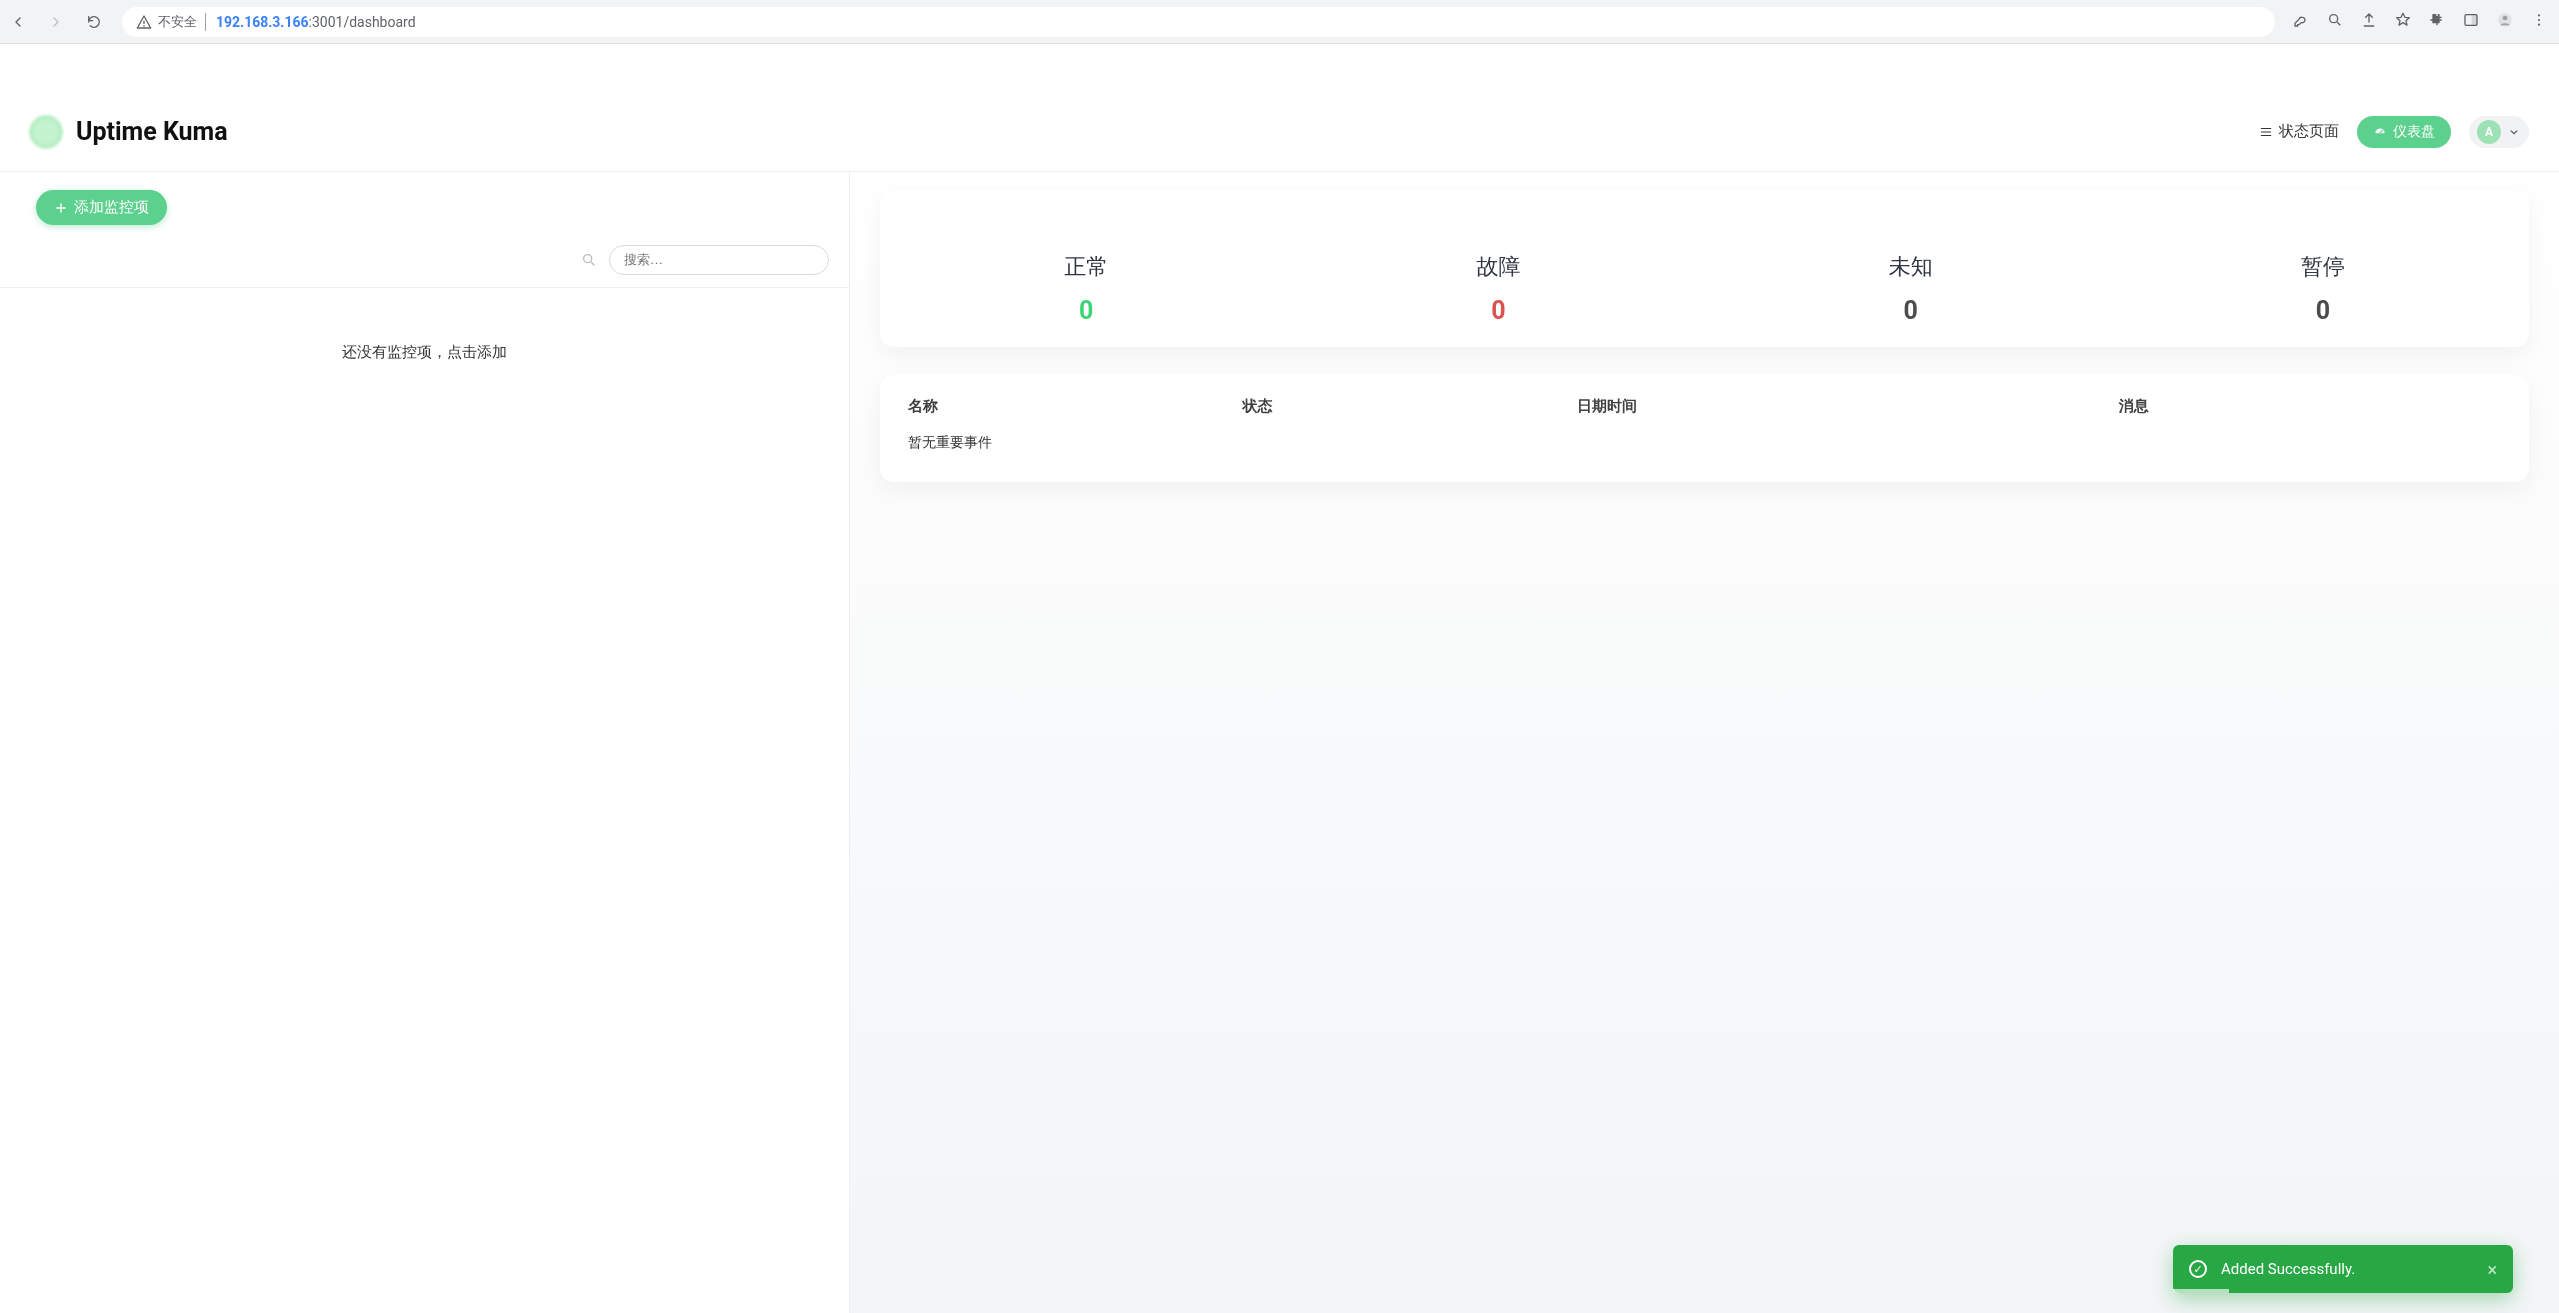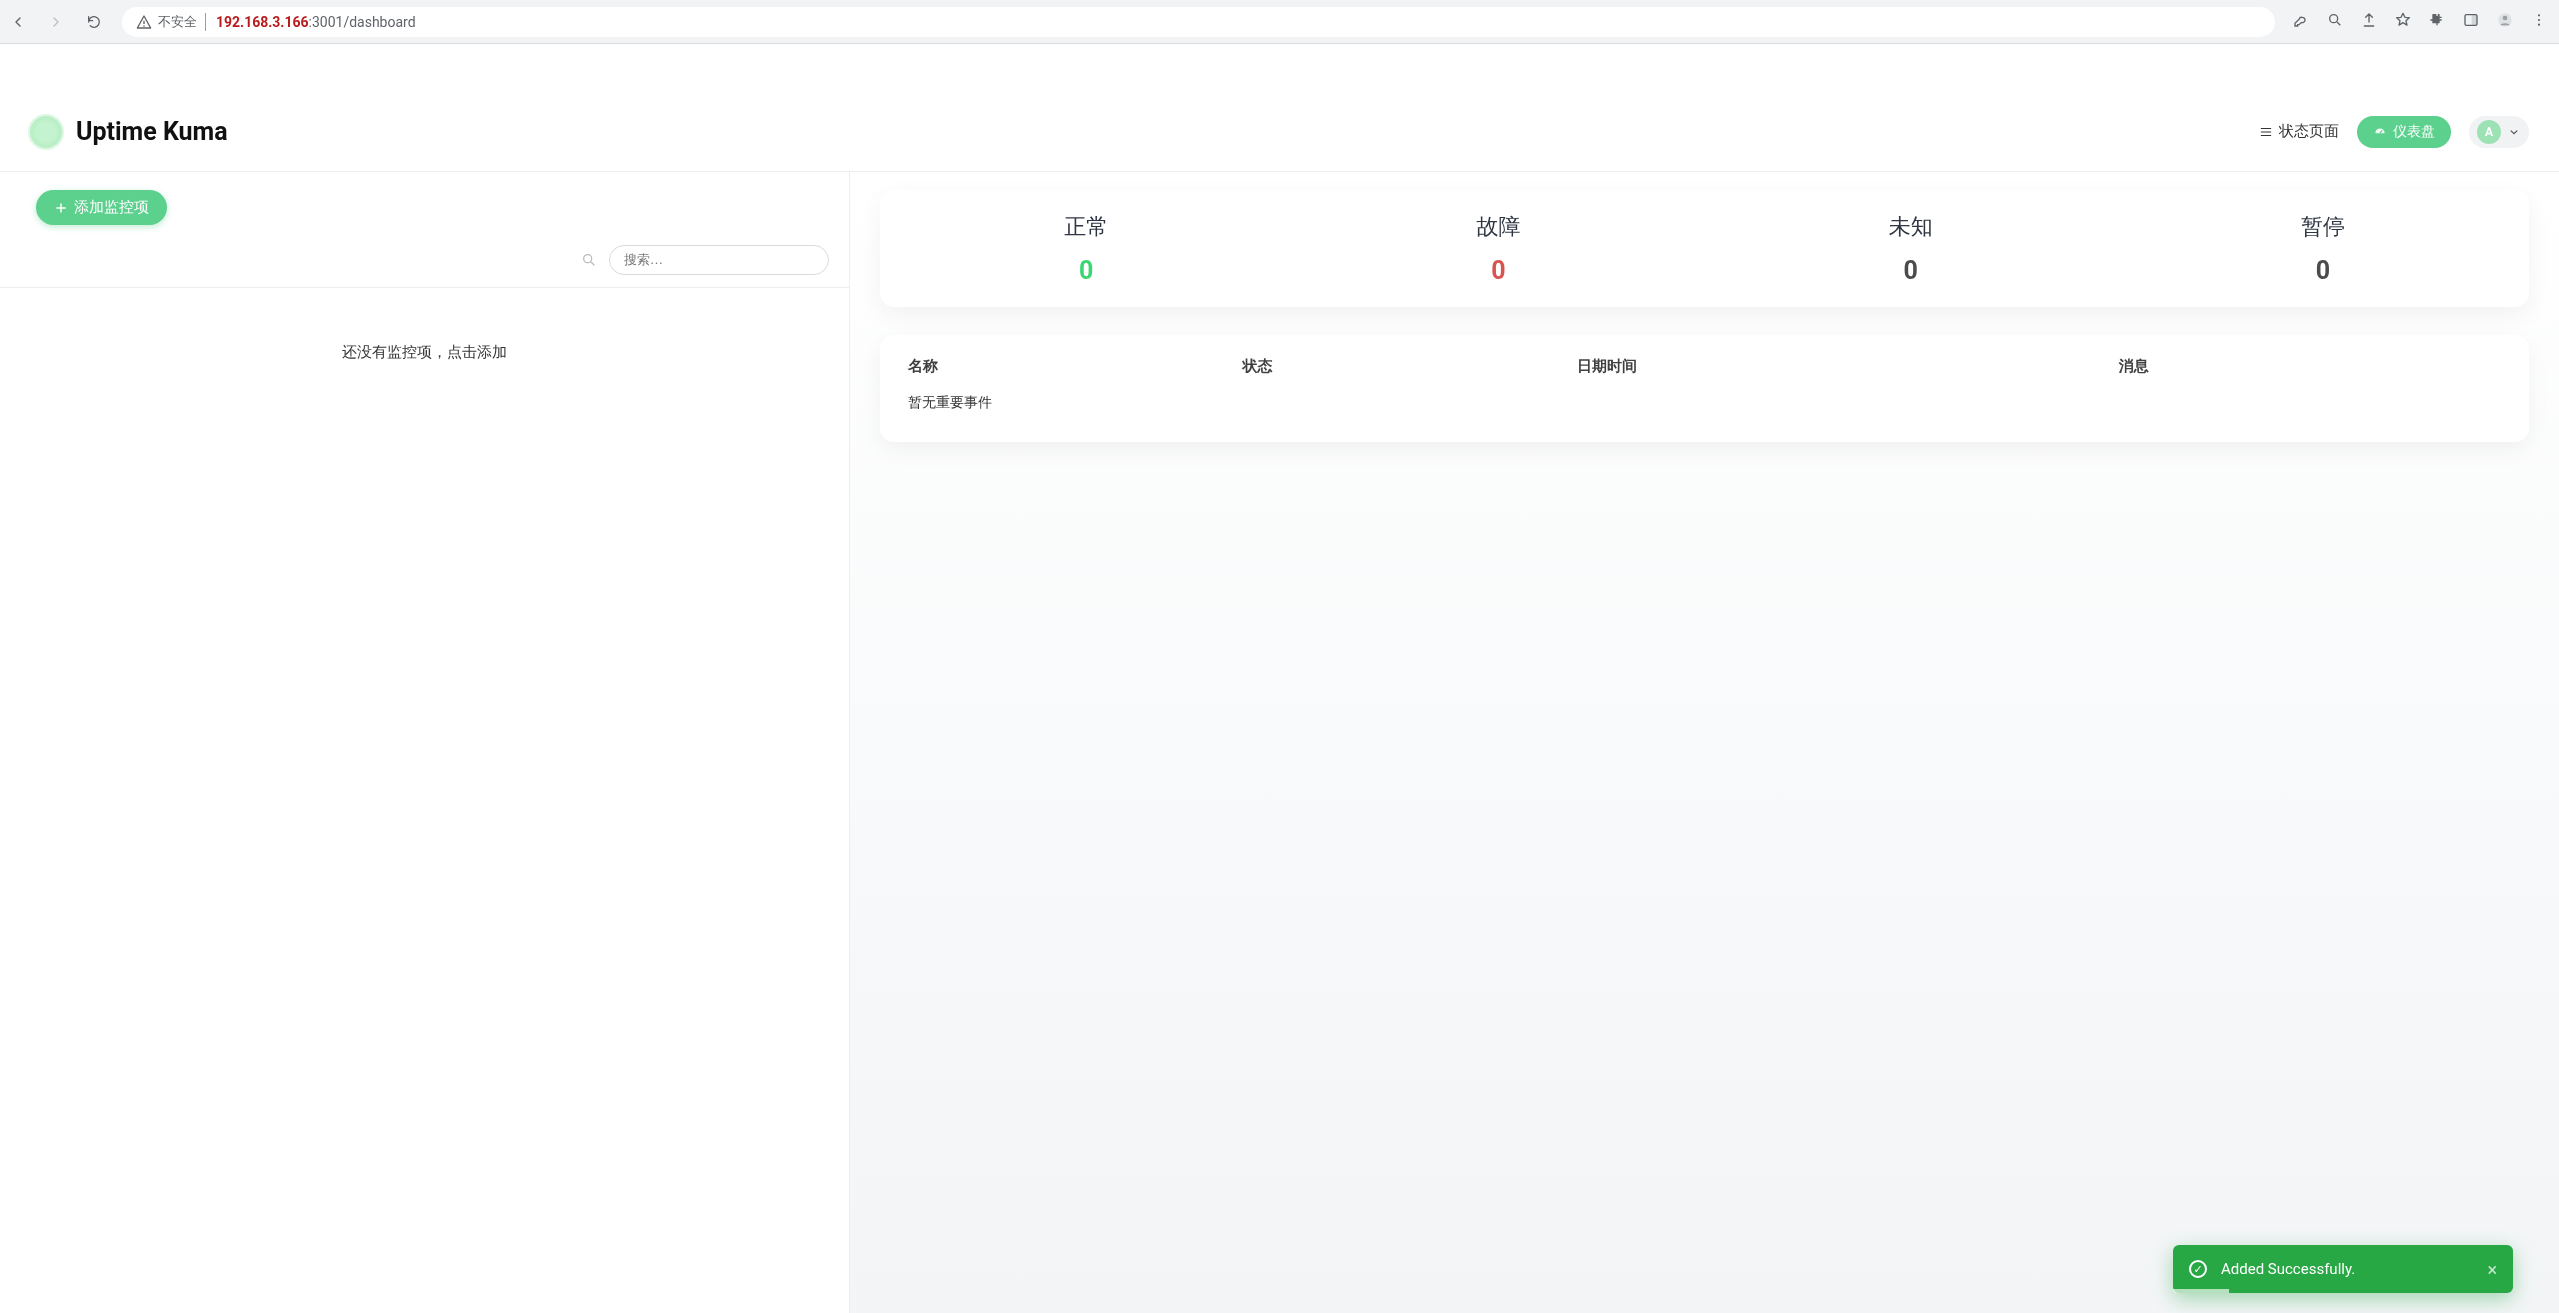--- a/index.html
+++ b/index.html
@@ -74,21 +74,21 @@
 .empty-msg .link { cursor:pointer; }
 
 
 .main h1 { font-size:30px; font-weight:700; color:#111; margin-bottom:18px; margin-top:4px;}
 .card {
   background:#fff; border-radius:14px; box-shadow:0 8px 24px rgba(0,0,0,.05);
   padding: 22px 0;
 }
 .stats { display:flex; }
 .stat { flex:1; text-align:center;}
-.stat .label { font-size:22px; color:#2f3542; margin-bottom:14px;}
+.stat .label { font-size:22px; color:#2f3542; margin-bottom:14px;margin-top:40px;}
 .stat .val { font-size:25px; font-weight:700; color:#4b4b4b;}
 .val-up   { color:#3bd671 !important;}
 .val-down { color:#d9534f !important;}
 
 .table-card { margin-top:28px; padding:22px 28px 30px 28px;}
 .thead { display:flex; font-size:15px; font-weight:700; color:#404040; border-bottom:0 solid #eee;}
 .thead > div { padding-bottom:8px;}
 .col-name{flex:0 0 21%;} .col-status{flex:0 0 21%;} .col-date{flex:0 0 34%;} .col-msg{flex:1; text-align:left;}
 .tbody-empty { font-size:14px; color:#333; padding-top:10px;}
 
@@ -129,21 +129,21 @@
   <div class="addr">
     <span class="warn">
       <svg viewBox="0 0 24 24">
           <path d="M12 3l10 18H2z" fill="none" stroke="#5f6368" stroke-width="2" stroke-linejoin="round"></path>
           <rect x="11" y="10" width="2" height="5" fill="#5f6368"></rect>
           <rect x="11" y="17" width="2" height="2" fill="#5f6368"></rect>
         </svg>
       <span>不安全</span>
     </span>
     <span>
-      <b style="color:#b91c1c;">192.168.3.166</b><span style="color:#5f6368;">:3001/dashboard</span>
+      <b style="color:#3b82f6;">192.168.3.166</b><span style="color:#5f6368;">:3001/dashboard</span>
     </span>
   </div>
 
   <div class="right-icons">
     <span><svg viewBox="0 0 24 24">
           <path d="M14 8a4 4 0 1 1-1.2 7.8L9 19H7v2H3v-4l6.2-6.2A4 4 0 0 1 14 8z" fill="none" stroke="#5f6368" stroke-width="2"></path>
         </svg></span>
     <span><svg viewBox="0 0 24 24">
           <circle cx="10" cy="10" r="6" fill="none" stroke="#5f6368" stroke-width="2"></circle>
           <path d="M15 15l5 5" stroke="#5f6368" stroke-width="2"></path>

